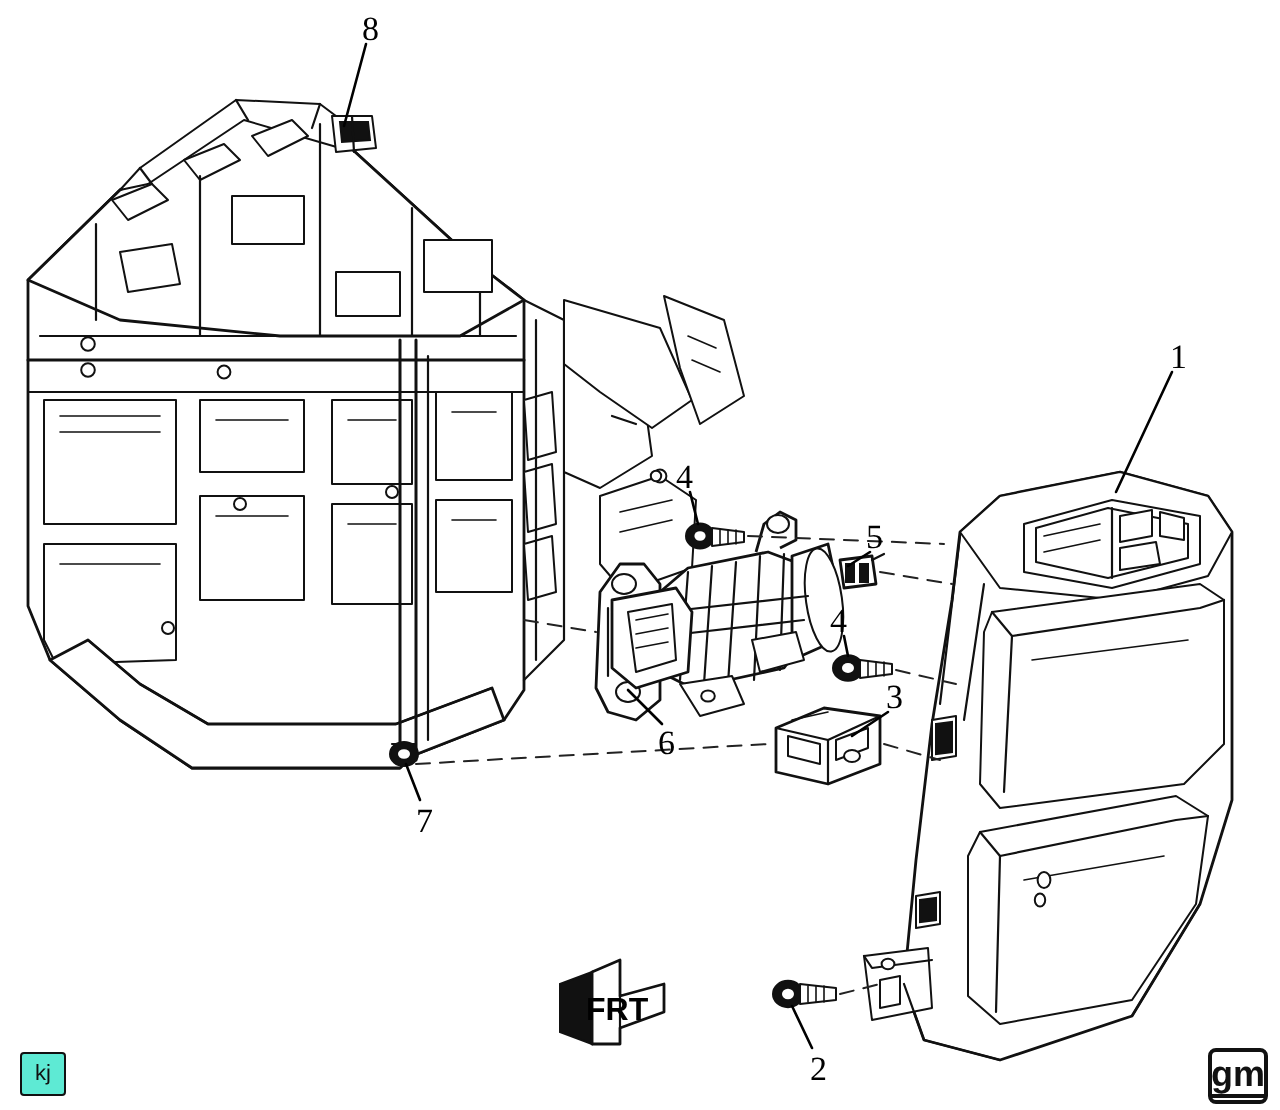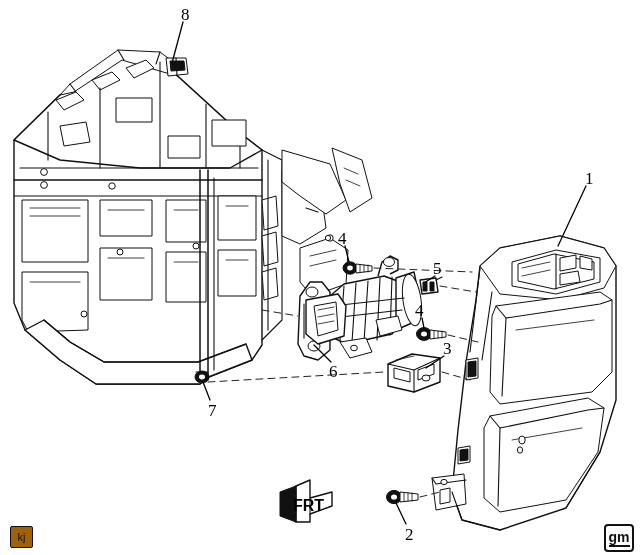--- a/index.html
+++ b/index.html
@@ -49,37 +49,37 @@
     width: 21px;
     height: 20px;
     border: 1.6px solid #111;
     border-radius: 2px;
     display: flex;
     align-items: center;
     justify-content: center;
     font-size: 11px;
     font-family: "Liberation Sans", sans-serif;
     color: #111;
-    background: #a16207;
+    background: #5eead4;
   }
   #stamp-gm {
     position: absolute;
     left: 604px;
     top: 524px;
     width: 26px;
     height: 24px;
     border: 2.4px solid #111;
     border-radius: 4px;
     display: flex;
     align-items: center;
     justify-content: center;
     background: #fff;
   }
   #stamp-gm .gm-text {
-    font-size: 14px;
+    font-size: 18px;
     font-weight: bold;
     font-family: "Liberation Sans", sans-serif;
     color: #111;
     line-height: 1;
     border-bottom: 2px solid #111;
     padding-bottom: 1px;
   }
   .frt-label {
     font-family: "Liberation Sans", sans-serif;
     font-weight: bold;

